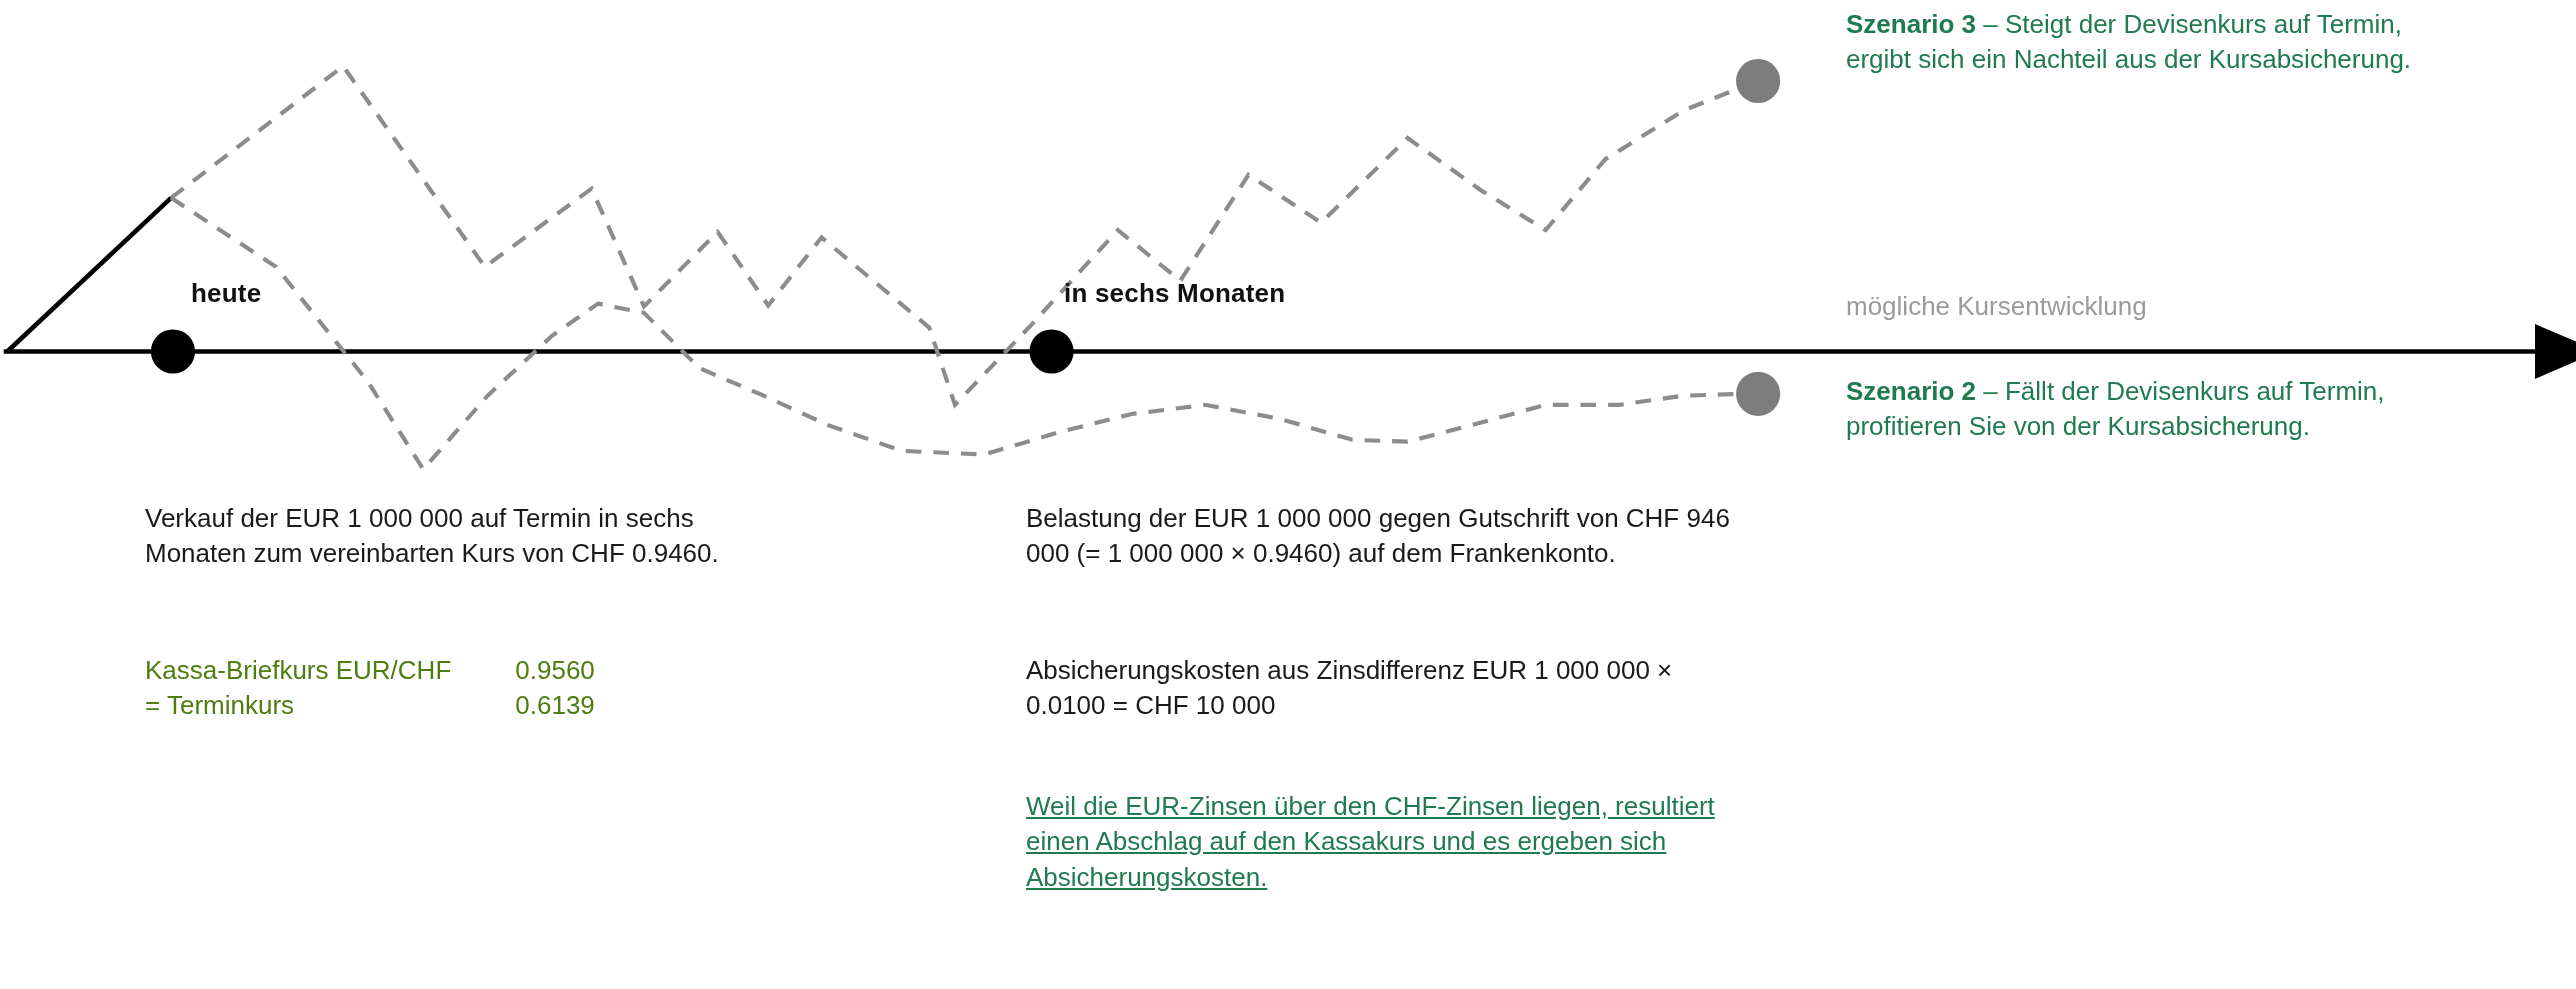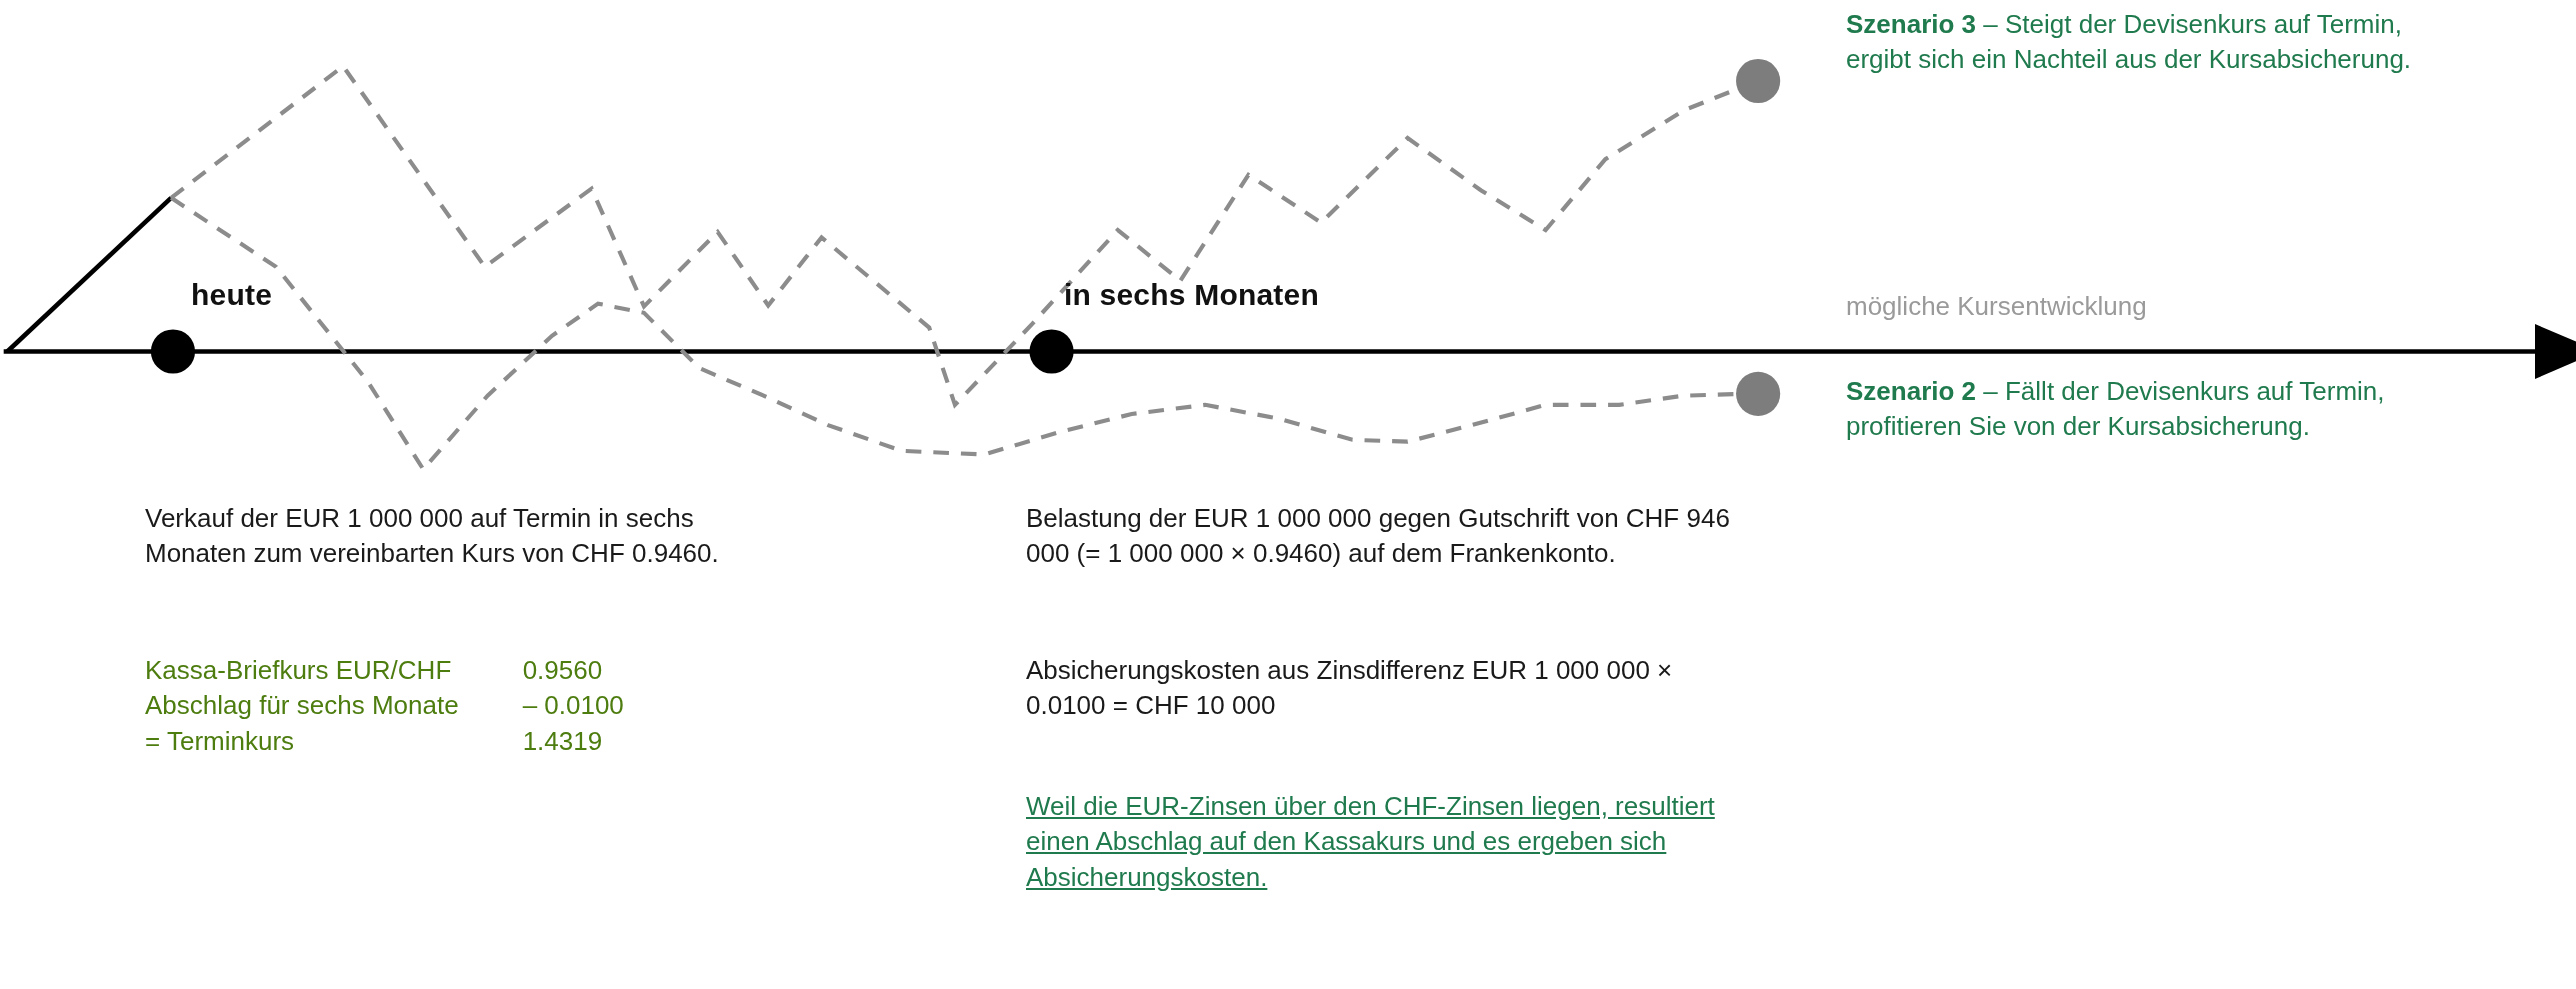--- a/index.html
+++ b/index.html
@@ -34,21 +34,21 @@
   }
 
   
   .lbl {
     position: absolute;
     font-family: "Liberation Sans", sans-serif;
     white-space: pre;
   }
 
   .node-label {
-    font-size: 30px;
+    font-size: 26px;
     font-weight: bold;
     color: #111111;
     letter-spacing: 0.2px;
   }
 
   .grey-note {
     font-size: 26px;
     color: #9a9a9a;
   }
 
@@ -150,26 +150,22 @@
   <div class="para" style="left:145px; top:501px; width:607px;">Verkauf der EUR 1 000 000 auf Termin in sechs Monaten zum vereinbarten Kurs von CHF 0.9460.</div>
 
   <div class="calc" style="left:145px; top:653px;">
     <table>
       <tbody>
           <tr>
         <td class="k">Kassa-Briefkurs EUR/CHF</td>
         <td class="v">0.9560</td>
       </tr>
       <tr>
-        <td class="k">Abschlag für sechs Monate</td>
-        <td class="v">– 0.0100</td>
-      </tr>
-      <tr>
         <td class="k">= Terminkurs</td>
-        <td class="v">1.4319</td>
+        <td class="v">0.6139</td>
       </tr>
     </tbody>
       </table>
   </div>
 
   <div class="para" style="left:1026px; top:501px; width:727px;">Belastung der EUR 1 000 000 gegen Gutschrift von CHF 946 000 (= 1 000 000 × 0.9460) auf dem Frankenkonto.</div>
 
   <div class="para" style="left:1026px; top:653px; width:727px;">Absicherungskosten aus Zinsdifferenz
 EUR 1 000 000 × 0.0100 = CHF 10 000</div>
 

